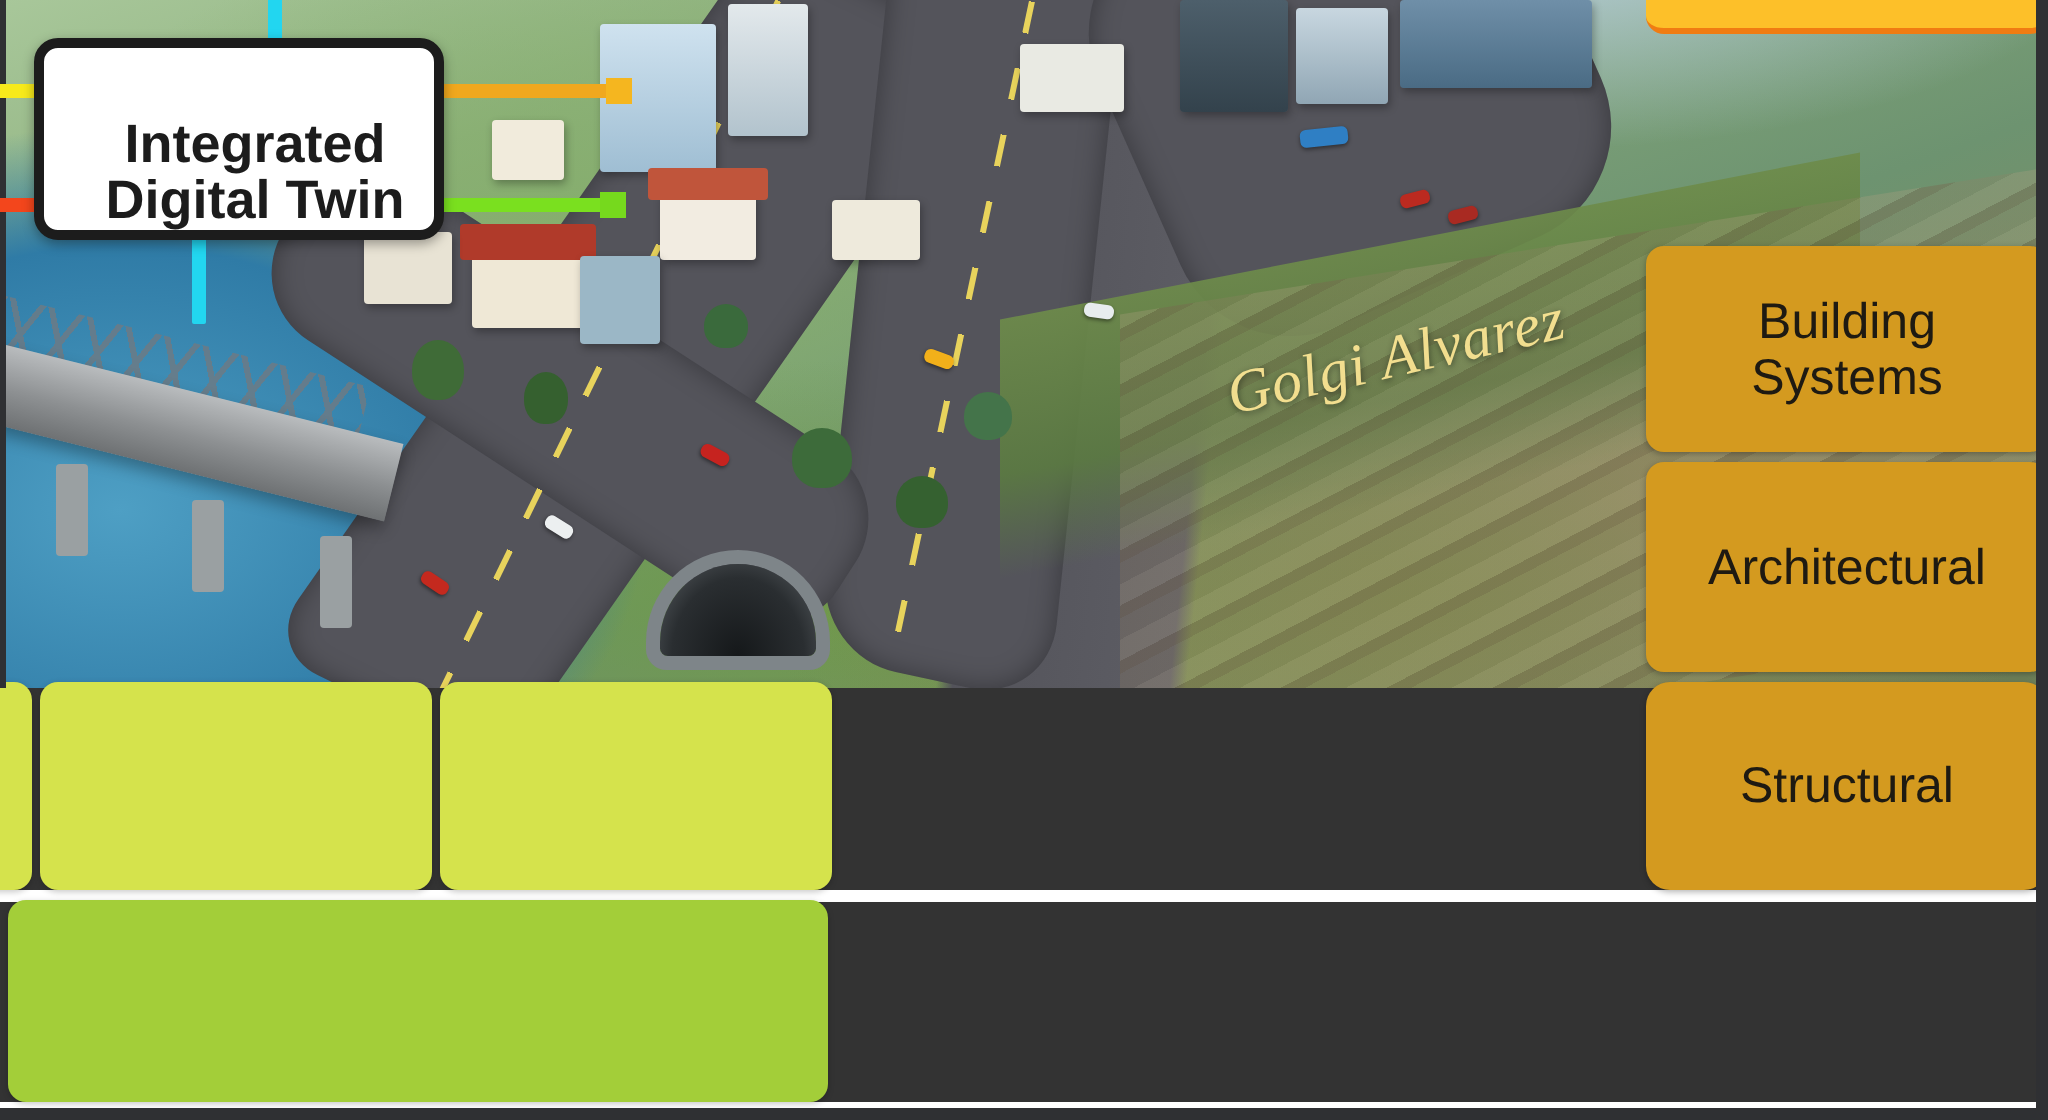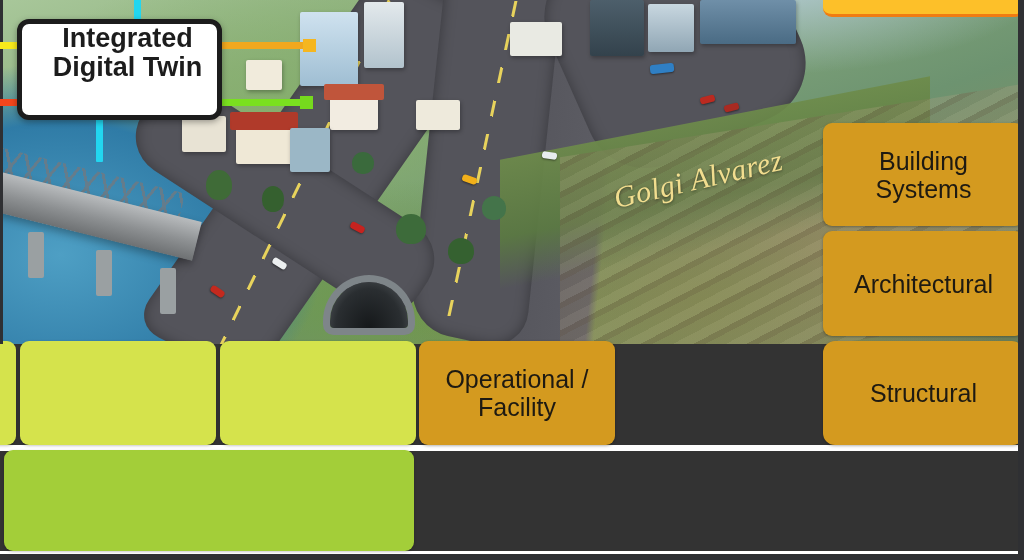--- a/index.html
+++ b/index.html
@@ -146,21 +146,21 @@
 
   
   #callout {
     position: absolute;
     left: 17px; top: 19px;
     width: 205px; height: 101px;
     background: #ffffff;
     border: 5px solid #1c1c1c;
     border-radius: 12px;
     display: flex;
-    align-items: flex-start;
+    align-items: flex-end;
     justify-content: center;
     z-index: 20;
     box-shadow: 0 2px 6px rgba(0,0,0,.35);
     padding-left: 16px;
   }
   #callout .label {
     font-size: 27px;
     font-weight: bold;
     line-height: 1.06;
     color: #1c1c1c;
@@ -360,24 +360,20 @@
     <span>Building
 Systems</span>
   </div>
   <div class="obox" id="box-architect">
     <span>Architectural</span>
   </div>
   <div class="obox" id="box-structural">
     <span>Structural</span>
   </div>
 
-  <div class="obox" id="box-operational">
-    <span>Operational /
-Facility</span>
-  </div>
 
   <div id="gutter-h"></div>
 
   <div id="green-wide"></div>
 
 
   <div id="gutter-bottom"></div>
   <div id="frame-bottom"></div>
   <div id="frame-right"></div>
 

